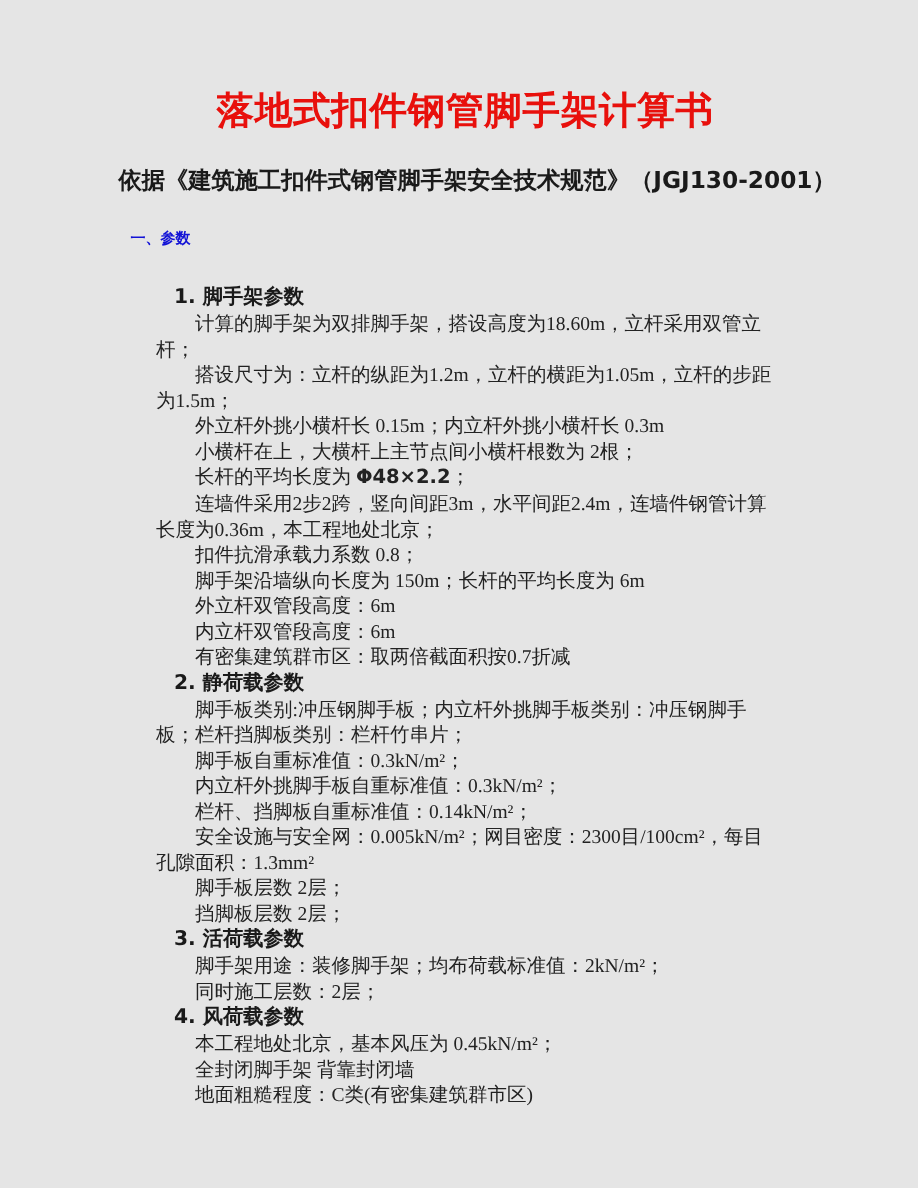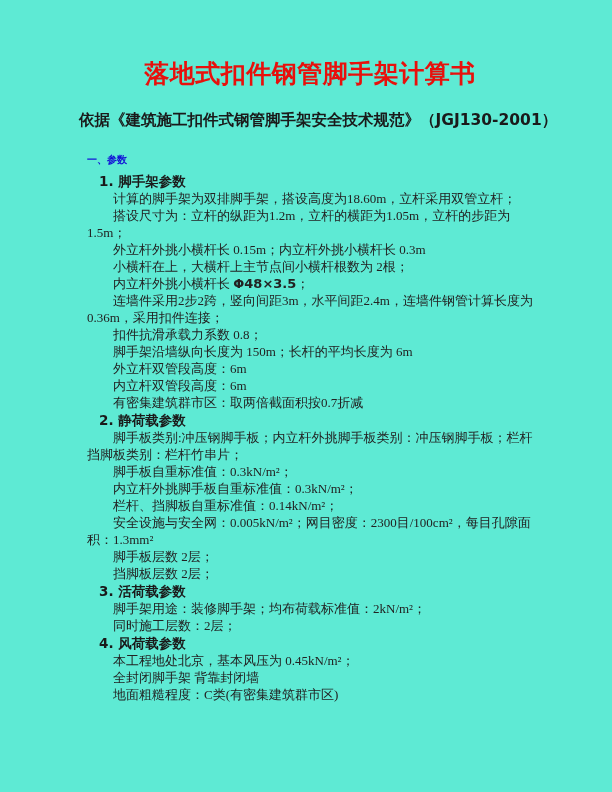--- a/index.html
+++ b/index.html
@@ -1,21 +1,21 @@
 <!DOCTYPE html>
 <html><head>
 <meta charset="utf-8">
 <style>
   html, body { margin: 0; padding: 0; background: #ffffff; }
   .page {
     position: relative;
     width: 612px;
     height: 792px;
     margin: 0 auto;
-    background: #5eead4;
+    background: #e5e5e5;
     box-sizing: border-box;
     padding: 56px 79px 0 87px;
     overflow: hidden;
     font-family: "Liberation Serif", "DejaVu Serif", serif;
     color: #222222;
   }
   .doc-title {
     margin: 0 -8px;
     text-align: center;
     font-family: "DejaVu Sans", "Liberation Sans", sans-serif;
@@ -37,21 +37,21 @@
     white-space: nowrap;
   }
   .section-heading {
     margin: 3px 0 0 0;
     font-family: "DejaVu Sans", "Liberation Sans", sans-serif;
     font-weight: bold;
     font-size: 10px;
     line-height: 24px;
     color: #1212d6;
   }
-  .doc-content { margin: 0; }
+  .doc-content { margin: 17px; }
   .doc-content .subsection {
     margin: 0 0 0 12px;
     font-family: "DejaVu Sans", "Liberation Sans", sans-serif;
     font-weight: bold;
     font-size: 13.5px;
     line-height: 18px;
     color: #1a1a1a;
   }
   .doc-content .para {
     margin: 0;
@@ -72,22 +72,22 @@
 <div class="page">
   <h1 class="doc-title">落地式扣件钢管脚手架计算书</h1>
   <h2 class="doc-subtitle">依据《建筑施工扣件式钢管脚手架安全技术规范》（JGJ130-2001）</h2>
   <h2 class="section-heading">一、参数</h2>
   <div class="doc-content">
       <h3 class="subsection">1. 脚手架参数</h3>
       <p class="para">计算的脚手架为双排脚手架，搭设高度为18.60m，立杆采用双管立杆；</p>
       <p class="para">搭设尺寸为：立杆的纵距为1.2m，立杆的横距为1.05m，立杆的步距为1.5m；</p>
       <p class="para">外立杆外挑小横杆长 0.15m；内立杆外挑小横杆长 0.3m</p>
       <p class="para">小横杆在上，大横杆上主节点间小横杆根数为 2根；</p>
-      <p class="para"><span>内立杆外挑小横杆长 </span><b>Φ48×3.5</b><span>；</span></p>
-      <p class="para">连墙件采用2步2跨，竖向间距3m，水平间距2.4m，连墙件钢管计算长度为0.36m，采用扣件连接；</p>
+      <p class="para"><span>长杆的平均长度为 </span><b>Φ48×2.2</b><span>；</span></p>
+      <p class="para">连墙件采用2步2跨，竖向间距3m，水平间距2.4m，连墙件钢管计算长度为0.36m，本工程地处北京；</p>
       <p class="para">扣件抗滑承载力系数 0.8；</p>
       <p class="para">脚手架沿墙纵向长度为 150m；长杆的平均长度为 6m</p>
       <p class="para">外立杆双管段高度：6m</p>
       <p class="para">内立杆双管段高度：6m</p>
       <p class="para">有密集建筑群市区：取两倍截面积按0.7折减</p>
       <h3 class="subsection">2. 静荷载参数</h3>
       <p class="para">脚手板类别:冲压钢脚手板；内立杆外挑脚手板类别：冲压钢脚手板；栏杆挡脚板类别：栏杆竹串片；</p>
       <p class="para">脚手板自重标准值：0.3kN/m²；</p>
       <p class="para">内立杆外挑脚手板自重标准值：0.3kN/m²；</p>
       <p class="para">栏杆、挡脚板自重标准值：0.14kN/m²；</p>

